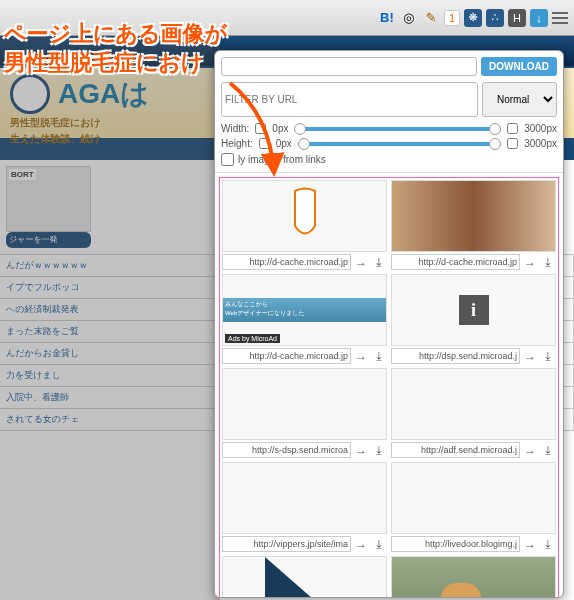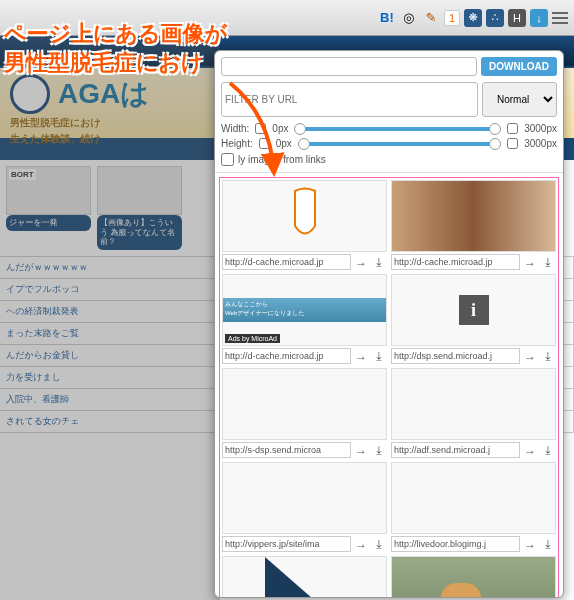--- a/index.html
+++ b/index.html
@@ -13,21 +13,21 @@
 .page-bg { position: absolute; top: 36px; left: 0; width: 574px; height: 564px; background: #fff; }
 .banner { background: linear-gradient(#1a4a7a,#0a2a4a); height: 30px; }
 .header-area { background: linear-gradient(#fdf1d0,#f8e5a8); height: 74px; padding: 6px 10px; border-top: 2px solid #1a4a7a; border-bottom: 2px solid #1a4a7a; }
 .logo-row { display: flex; align-items: center; gap: 8px; }
 .circle-logo { width: 40px; height: 40px; border-radius: 50%; border: 3px solid #1a4a7a; background: #fff; }
 .logo-text { font-size: 28px; font-weight: bold; color: #1a7aaa; }
 .sub-text { font-size: 10px; color: #a0701a; font-weight: bold; margin-top: 2px; }
 .mid-banner { background: #1a4a7a; height: 20px; }
 .thumbs-row { display: flex; gap: 6px; padding: 6px; }
 .thumb-card { width: 85px; }
-.thumb-img { width: 85px; height: 49px; background: #e8e8e8; border: 1px solid #ccc; font-size: 8px; color: #333; position: relative; }
+.thumb-img { width: 85px; height: 66px; background: #e8e8e8; border: 1px solid #ccc; font-size: 8px; color: #333; position: relative; }
 .thumb-label { background: #1a4a7a; color: #fff; font-size: 8px; padding: 3px; line-height: 1.2; border-radius: 6px; }
 .list-area { border-top: 1px solid #ccc; }
 .list-row { display: flex; border-bottom: 1px solid #ccc; }
 .list-cell { flex: 1; padding: 4px 6px; font-size: 9px; color: #1a5a9a; border-right: 1px solid #ccc; white-space: nowrap; overflow: hidden; }
 .annotation { position: absolute; top: 20px; left: 4px; font-size: 22px; font-weight: bold; color: #f50; text-shadow: -2px -2px 0 #fff, 2px -2px 0 #fff, -2px 2px 0 #fff, 2px 2px 0 #fff; z-index: 60; line-height: 1.3; }
 .arrow { position: absolute; top: 75px; left: 220px; z-index: 60; }
 .dim { position: absolute; top: 36px; left: 0; width: 220px; height: 564px; background: rgba(80,80,80,0.35); z-index: 40; pointer-events: none; }
 .popup { position: absolute; top: 50px; right: 10px; width: 350px; height: 548px; background: #fff; border: 1px solid #999; border-radius: 6px; box-shadow: 0 3px 12px rgba(0,0,0,0.4); z-index: 50; display: flex; flex-direction: column; font-size: 11px; color: #555; }
 .popup-head { padding: 6px; display: flex; gap: 4px; }
 .save-input { flex: 1; border: 1px solid #bbb; border-radius: 3px; padding: 3px; font-size: 10px; }
@@ -37,21 +37,21 @@
 .sel { border: 1px solid #bbb; border-radius: 3px; font-size: 10px; padding: 10px; }
 .dim-row { display: flex; align-items: center; gap: 6px; padding: 2px 6px; font-size: 10px; }
 .dim-row input[type=checkbox] { width: 11px; height: 11px; }
 .slider-track { flex: 1; height: 4px; background: #4aa0d8; border-radius: 2px; position: relative; }
 .slider-thumb { position: absolute; top: -4px; width: 12px; height: 12px; background: #fff; border: 1px solid #999; border-radius: 50%; }
 .only-row { padding: 2px 6px 6px; display: flex; align-items: center; gap: 4px; font-size: 10px; }
 .grid { flex: 1; overflow: auto; padding: 4px; border-top: 1px solid #ddd; }
 .grid-inner { display: grid; grid-template-columns: 1fr 1fr; gap: 4px; border: 1px solid #f6a; padding: 2px; }
 .cell { display: flex; flex-direction: column; }
 .cell-img { height: 72px; background: #f8f8f8; border: 1px solid #ddd; display: flex; align-items: center; justify-content: center; font-size: 9px; color: #aaa; position: relative; overflow: hidden; }
-.cell-row { display: flex; align-items: center; gap: 2px; margin-top: 2px; }
+.cell-row { display: flex; align-items: center; gap: 2px; margin-top: 2px; text-align: right; }
 .url-box { flex: 1; border: 1px solid #ccc; padding: 2px; font-size: 9px; white-space: nowrap; overflow: hidden; }
 .mini-btn { width: 16px; height: 16px; display: inline-flex; align-items: center; justify-content: center; font-size: 12px; cursor: pointer; }
 .ad-badge { position: absolute; bottom: 2px; left: 2px; background: #333; color: #fff; font-size: 7px; padding: 1px 3px; }
 .tri-shape { width: 0; height: 0; border-style: solid; border-width: 70px 0 0 80px; border-color: transparent transparent transparent #1a3a5a; }
 </style>
 </head>
 <body>
 
 <div class="toolbar">
   <span class="toolbar-icon" style="color:#06c;font-weight:bold">B!</span>
@@ -82,25 +82,20 @@
     <div class="sub-text">生えた体験談、続け</div>
   </div>
   <div class="mid-banner"></div>
   <div class="thumbs-row">
     <div class="thumb-card">
       <div class="thumb-img">
           <span style="position:absolute;top:2px;left:2px;background:#fff;padding:1px 2px;font-weight:bold">BORT</span>
         </div>
       <div class="thumb-label">ジャーを一発</div>
     </div>
-    <div class="thumb-card">
-      <div class="thumb-img"></div>
-      <div class="thumb-label">【画像あり】こういう
-為服ってなんて名前？</div>
-    </div>
   </div>
   <div class="list-area" id="list-area">
       <div class="list-row">
         <a class="list-cell">んだがｗｗｗｗｗｗ</a>
         <a class="list-cell">【バブル到来】任</a>
       </div>
       <div class="list-row">
         <a class="list-cell">イプでフルボッコ</a>
         <a class="list-cell">【驚愕】「先っ</a>
       </div>

